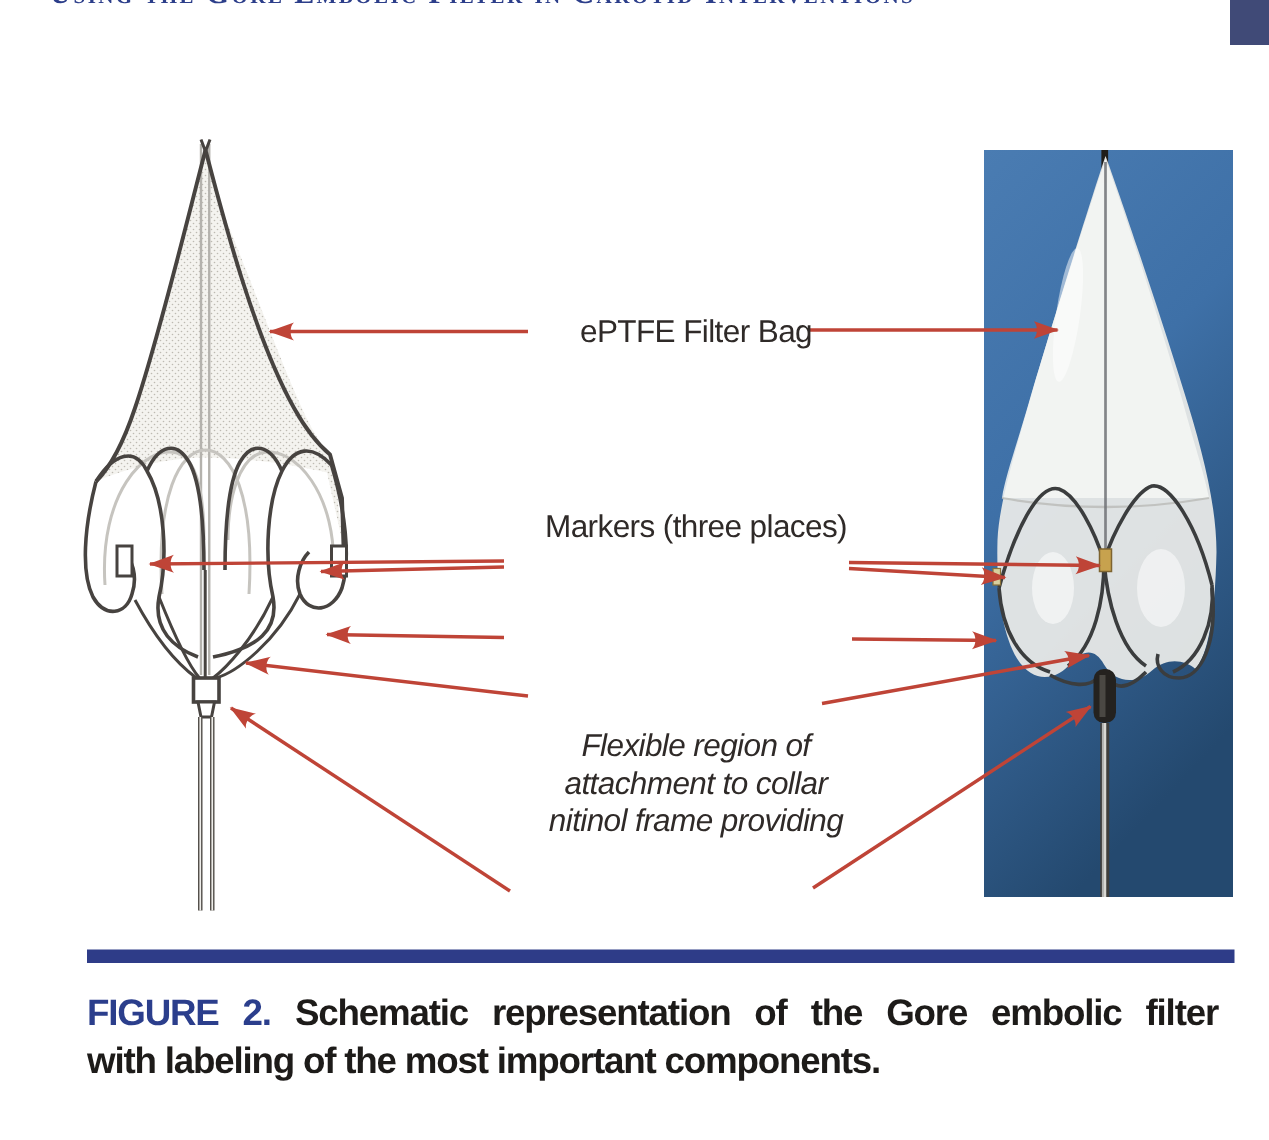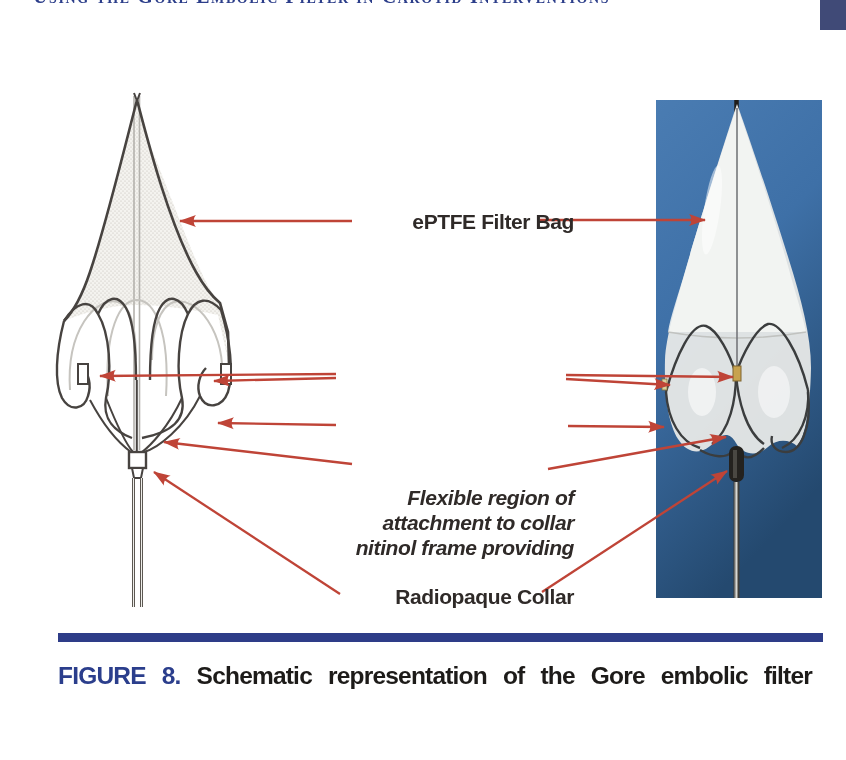--- a/index.html
+++ b/index.html
@@ -11,22 +11,22 @@
   .runner span{position:absolute;left:0;top:-14px;white-space:nowrap;
      font-family:"Liberation Serif",serif;font-variant:small-caps;font-weight:bold;
      font-size:20px;line-height:20px;letter-spacing:1.6px;color:var(--header-navy,#2c3e8a);}
 
   .corner-square{position:absolute;left:820px;top:0;width:26px;height:30px;
      background:var(--corner-navy,#404a77);}
 
   .fig-svg{position:absolute;left:0;top:0;width:846px;height:760px;}
 
   
-  .lbl{position:absolute;left:322px;width:252px;text-align:right;
-       color:var(--label-ink,#2f2a28);font-weight:bold;letter-spacing:-0.4px;
+  .lbl{position:absolute;left:338px;width:252px;text-align:center;
+       color:var(--label-ink,#2f2a28);font-weight:normal;letter-spacing:-0.4px;
        font-size:21px;line-height:26px;}
   .lbl.italic{font-style:italic;line-height:25px;}
 
   .divider-bar{position:absolute;left:58px;top:633px;width:765px;height:9px;
        background:var(--accent-navy,#2e3c88);}
 
   .caption{position:absolute;left:58px;top:660px;width:754px;
        color:var(--caption-ink,#1d1b19);font-size:24.5px;line-height:32px;
        font-weight:bold;letter-spacing:-0.8px;}
   .caption .l1{text-align:justify;text-align-last:justify;}
@@ -181,31 +181,30 @@
       <line class="arr" marker-end="url(#ah)" x1="548" y1="469" x2="726" y2="437"></line>
       <line class="arr" marker-end="url(#ah)" x1="340" y1="594" x2="154" y2="472"></line>
       <line class="arr" marker-end="url(#ah)" x1="542" y1="592" x2="727" y2="471"></line>
     </g>
   </svg>
 
   <div class="lbl" style="top:209px;">
     <span>ePTFE Filter Bag</span>
   </div>
   <div class="lbl" style="top:339px;">
+    <div>Markers (three places)</div>
   </div>
   <div class="lbl italic" style="top:485px;">
     <div>Flexible region of</div>
     <div>attachment to collar</div>
     <div>nitinol frame providing</div>
   </div>
-  <div class="lbl" style="top:584px;">
-    <span>Radiopaque Collar</span>
-  </div>
 
   <div class="divider-bar"></div>
   <div class="caption">
     <div class="l1">
-      <span class="figno">FIGURE 8.</span>
+      <span class="figno">FIGURE 2.</span>
       <span>Schematic representation of the Gore embolic filter</span>
     </div>
+    <div class="l2">with labeling of the most important components.</div>
   </div>
 
 </div>
 
 </body></html>

